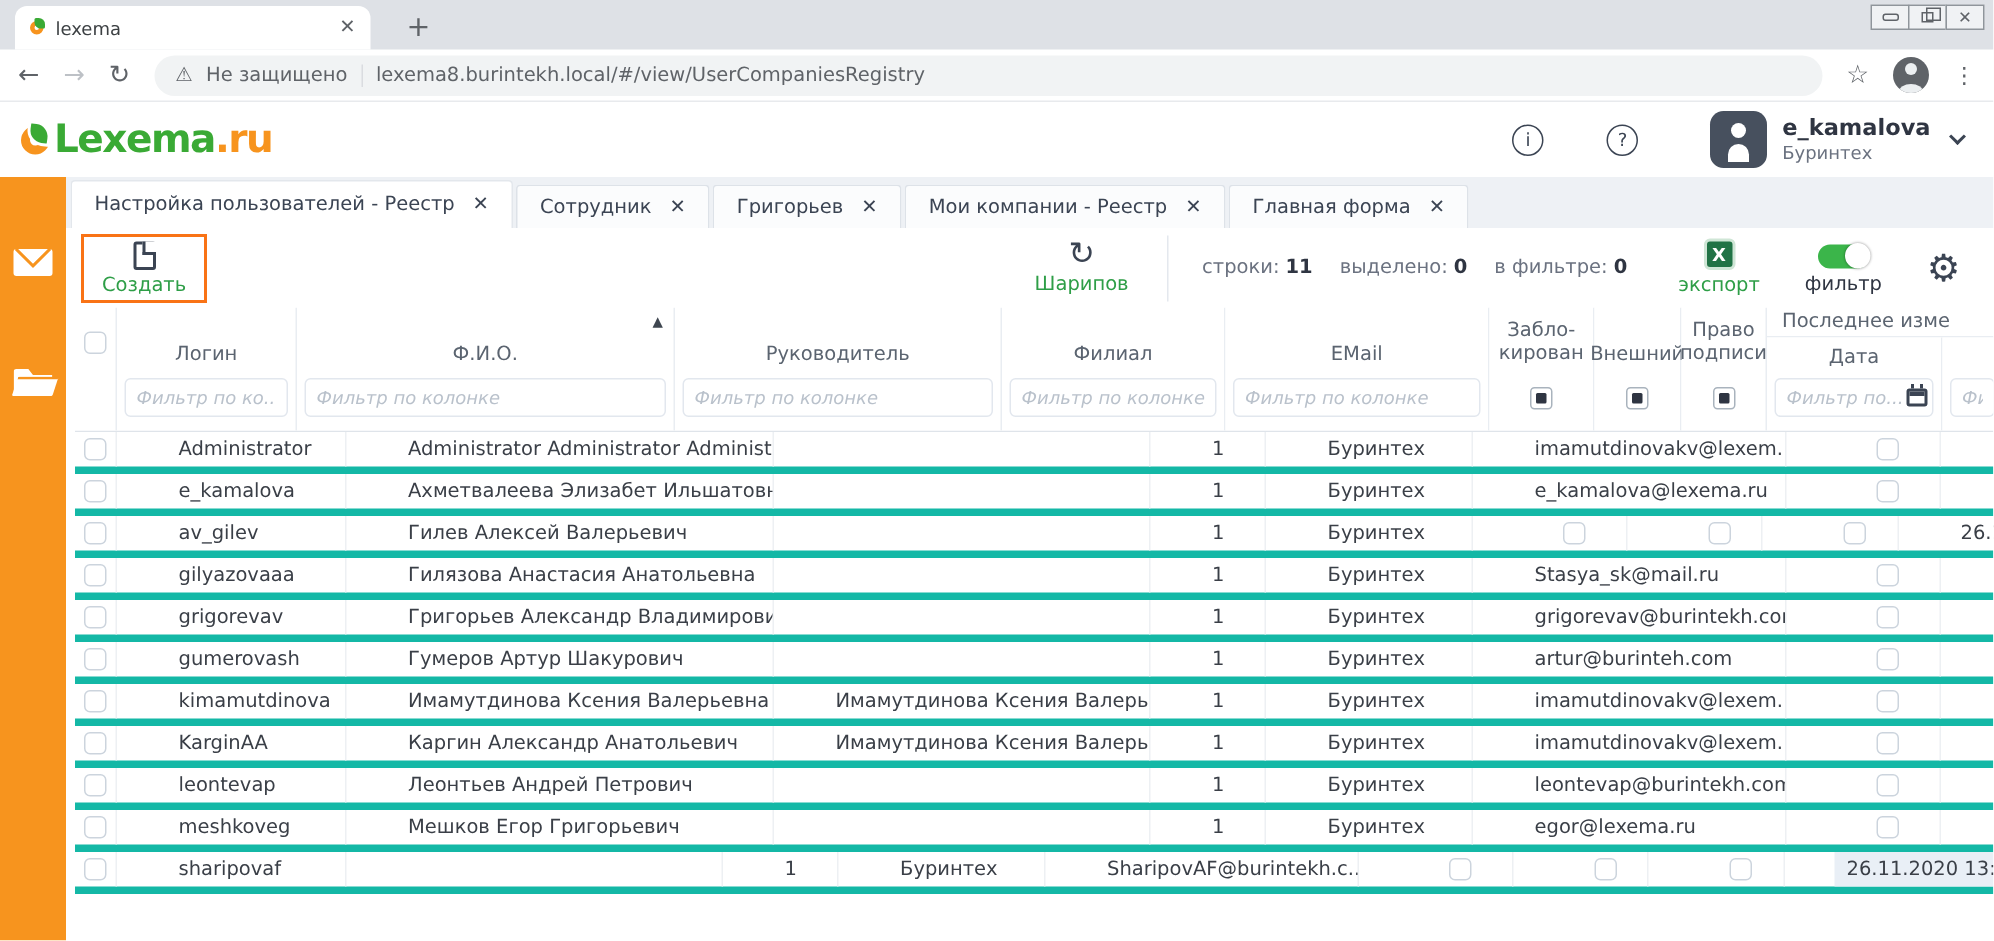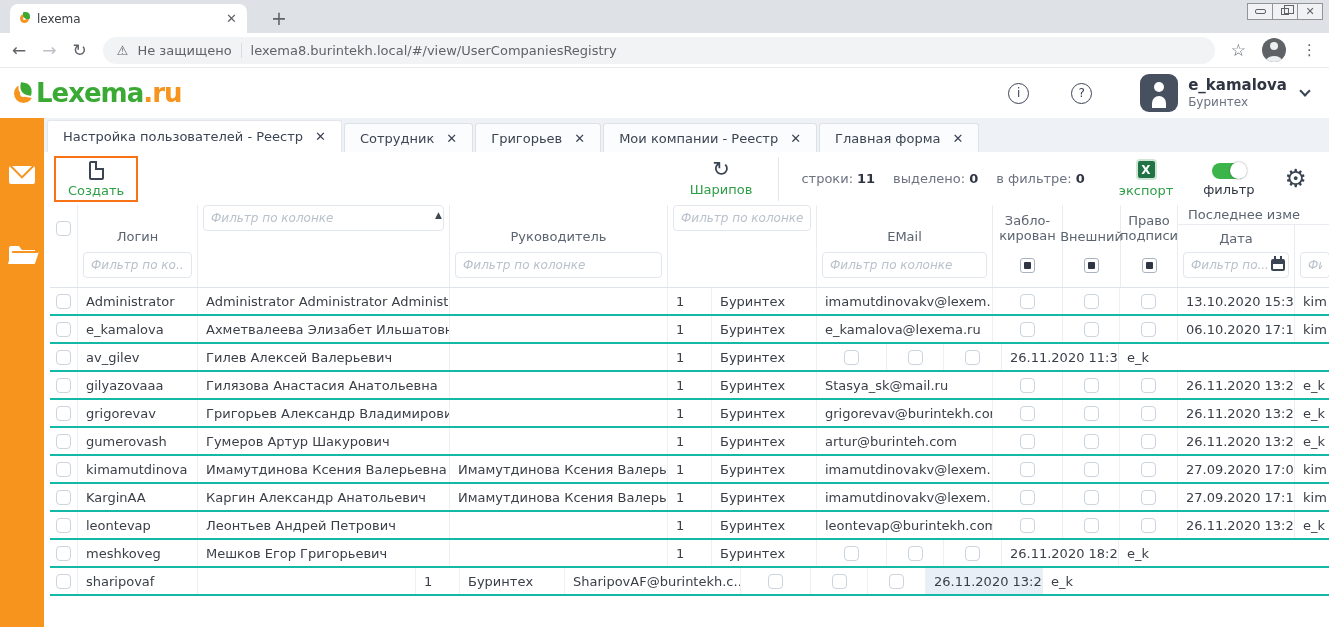--- a/index.html
+++ b/index.html
@@ -132,21 +132,21 @@
   .cb { width:15px; height:15px; border:1px solid #ccd4dd; border-radius:4px; background:#fff; flex:none; }
   .cb-ind { width:15px; height:15px; border:1px solid #a9b3bd; border-radius:3px; background:#fff;
     display:flex; align-items:center; justify-content:center; }
   .cb-ind span { width:7px; height:7px; background:#2f3542; border-radius:1px; }
   .group-wrap { display:flex; flex-direction:column; }
   .group-label { height:20px; display:flex; align-items:center; color:#5b6470; font-size:13px;
     border-bottom:1px solid #e9edf2; padding-left:10px; white-space:nowrap; overflow:hidden; }
   .group-cols { display:flex; flex:1; }
   .group-cols .th .th-title { padding-bottom:5px; }
 
-  .tbody .tr { display:flex; height:28px; border-bottom:2px solid #14b8a6; }
+  .tbody .tr { display:flex; height:28px; border-bottom:5px solid #14b8a6;gap:33px; }
   .td { border-right:1px solid #edf0f3; display:flex; align-items:center; padding:0 8px;
     white-space:nowrap; overflow:hidden; font-size:13px; }
   .td.center { justify-content:center; padding:0; }
   .td.hl { background:#e9eff6; }
 
   .w-sel{width:28px; flex:none;} .w-login{width:120px; flex:none;} .w-fio{width:252px; flex:none;}
   .w-man{width:218px; flex:none;} .w-num{width:44px; flex:none;} .w-br{width:105px; flex:none;}
   .w-brh{width:149px; flex:none;} .w-em{width:176px; flex:none;} .w-bl{width:70px; flex:none;}
   .w-sg{width:57px; flex:none;} .w-ex{width:58px; flex:none;} .w-dt{width:117px; flex:none;}
   .w-au{width:40px; flex:none; border-right:none;} .w-grp{width:157px; flex:none;}
@@ -276,31 +276,33 @@
           <span class="cb"></span>
         </div>
         <div class="th w-login">
           <div class="th-title">Логин</div>
           <div class="th-filter">
               <input class="filter" placeholder="Фильтр по ко..." style="">
             </div>
         </div>
         <div class="th w-fio">
           <span class="sort">▲</span>
+          <div class="th-title">Ф.И.О.</div>
           <div class="th-filter">
               <input class="filter" placeholder="Фильтр по колонке" style="">
             </div>
         </div>
         <div class="th w-man">
           <div class="th-title">Руководитель</div>
           <div class="th-filter">
               <input class="filter" placeholder="Фильтр по колонке" style="">
             </div>
         </div>
         <div class="th w-brh">
+          <div class="th-title">Филиал</div>
           <div class="th-filter">
               <input class="filter" placeholder="Фильтр по колонке" style="">
             </div>
         </div>
         <div class="th w-em">
           <div class="th-title">EMail</div>
           <div class="th-filter">
               <input class="filter" placeholder="Фильтр по колонке" style="">
             </div>
         </div>
@@ -553,20 +555,21 @@
           </div>
           <div class="tr">
             <div class="td center w-sel">
               <span class="cb"></span>
             </div>
             <div class="td w-login">meshkoveg</div>
             <div class="td w-fio">Мешков Егор Григорьевич</div>
             <div class="td w-man"></div>
             <div class="td w-num">1</div>
             <div class="td w-br">Буринтех</div>
+            <div class="td w-em">egor@lexema.ru</div>
             <div class="td center w-bl">
               <span class="cb"></span>
             </div>
             <div class="td center w-sg">
               <span class="cb"></span>
             </div>
             <div class="td center w-ex">
               <span class="cb"></span>
             </div>
             <div class="td w-dt">26.11.2020 18:23</div>

